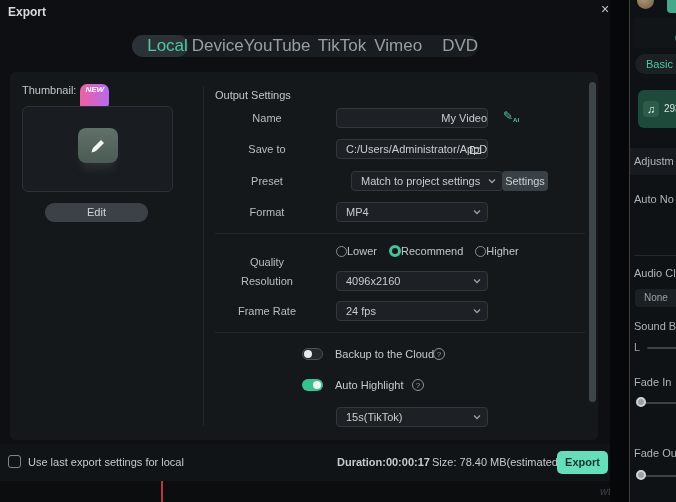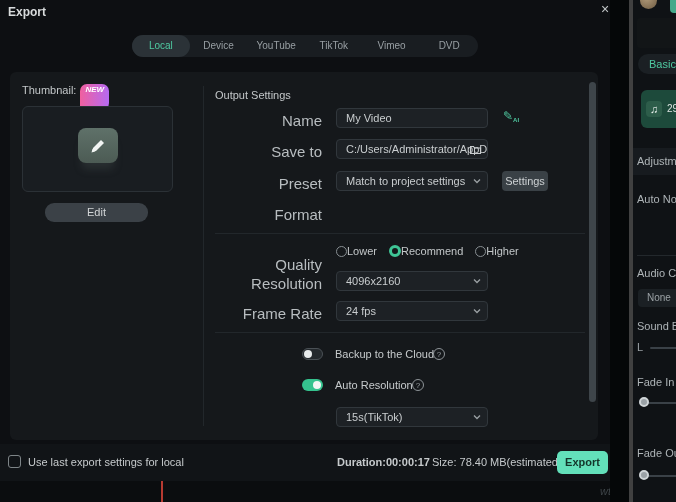--- a/index.html
+++ b/index.html
@@ -7,21 +7,21 @@
     font-family:"Liberation Sans", sans-serif; }
   #stage { position:relative; width:676px; height:502px; background:#060809; }
 
   
   #bg-bottom { position:absolute; left:0; top:481px; width:676px; height:21px; background:#0b0d0f; }
   #playhead { position:absolute; left:161px; top:481px; width:2px; height:21px; background:#b73a31; }
   #watermark { position:absolute; left:600px; top:485px; font-size:11px; color:#3f4549; font-style:italic; }
 
   #side-gap { position:absolute; left:610px; top:0; width:19px; height:502px; background:#050708; }
   #side-panel { position:absolute; left:629px; top:0; width:47px; height:502px; background:#0f1215;
-    border-left:4px solid #404040; overflow:hidden; color:#aeb4b7; font-size:11px; }
+    border-left:1px solid #404040; overflow:hidden; color:#aeb4b7; font-size:11px; }
   .sp-abs { position:absolute; white-space:nowrap; }
   #sp-avatar { left:7px; top:-8px; width:17px; height:17px; border-radius:50%;
     background:radial-gradient(circle at 40% 35%, #b09a79, #6e5b42); }
   #sp-topbtn { left:37px; top:-3px; width:16px; height:16px; border-radius:4px; background:#44a98b; }
   #sp-preview { left:4px; top:18px; width:43px; height:30px; background:#121517; border-radius:3px; }
   #sp-teal-sliver { left:45px; top:33px; width:8px; height:10px; border-radius:5px 0 0 5px; background:#2e8a6e; }
   #sp-basic { left:5px; top:54px; height:20px; width:60px; background:#1b2024; border-radius:10px;
     color:#4fc9a1; padding:4px 0 0 11px; font-size:11px; }
   #sp-music { left:8px; top:90px; width:56px; height:38px; background:#1d4a3b; border-radius:6px; }
   #sp-music .note { position:absolute; left:5px; top:11px; width:16px; height:16px; background:#2d5d4a;
@@ -36,21 +36,21 @@
     border:2px solid #cfd4d6; }
 
   
   #dialog { position:absolute; left:0; top:0; width:610px; height:481px; background:#0d0f12; }
   #dlg-title { position:absolute; left:8px; top:5px; font-size:12px; font-weight:bold; color:#d8dbdc; }
   #dlg-close { position:absolute; left:597px; top:1px; width:16px; height:16px; color:#c3c7c9;
     font-size:14px; line-height:16px; text-align:center; cursor:pointer; }
 
   #tabbar { position:absolute; left:132px; top:35px; width:346px; height:22px; background:#191d21;
     border-radius:11px; display:flex; align-items:center; }
-  .tab { flex:1; height:22px; border-radius:11px; font-size:10px; color:#989fa3; text-align:center;
+  .tab { flex:1; height:22px; border-radius:11px; font-size:17px; color:#989fa3; text-align:right;
     line-height:22px; cursor:pointer; }
   .tab.active { background:#2b3237; color:#4fc9a1; }
 
   #content { position:absolute; left:10px; top:72px; width:588px; height:368px; background:#15181b;
     border-radius:6px; }
   #v-divider { position:absolute; left:193px; top:14px; width:1px; height:340px; background:#22272b; }
 
   
   #thumb-label-row { position:absolute; left:12px; top:12px; font-size:11px; color:#c3c7c9; }
   #new-badge { display:inline-block; margin-left:4px; padding:1px 5px 16px; border-radius:7px 7px 7px 2px;
@@ -59,21 +59,21 @@
   #thumb-box { position:absolute; left:12px; top:34px; width:151px; height:86px; background:#191d21;
     border:1px solid #2b3136; border-radius:6px; }
   #thumb-edit-sq { position:absolute; left:55px; top:21px; width:40px; height:35px; border-radius:8px;
     background:linear-gradient(180deg,#5f7169,#4c5b54); box-shadow:0 10px 8px -4px rgba(90,105,98,.25); }
   #thumb-edit-sq svg { position:absolute; left:10px; top:8px; }
   #edit-btn { position:absolute; left:35px; top:131px; width:103px; height:19px; background:#3b4147;
     border-radius:9px; color:#d2d5d7; font-size:11px; text-align:center; line-height:19px; cursor:pointer; }
 
   
   #os-heading { position:absolute; left:205px; top:17px; font-size:11px; color:#c3c7c9; }
-  .row-label { position:absolute; width:110px; text-align:right; font-size:15px; color:#b8bdc0; }
+  .row-label { position:absolute; width:110px; text-align:center; font-size:11px; color:#b8bdc0; }
   .field { position:absolute; left:326px; width:152px; height:20px; background:#1d2125;
     border:1px solid #31373c; border-radius:4px; color:#c9cdcf; font-size:11px; line-height:18px;
     padding-left:9px; white-space:nowrap; overflow:hidden; }
   .field .chev { position:absolute; right:6px; top:6px; }
   .field .chev svg { display:block; }
   .folder { position:absolute; right:5px; top:3px; }
   #ai-icon { position:absolute; left:493px; top:37px; color:#4fc9a1; font-size:12px; }
   #ai-icon .ai-sub { font-size:6px; font-weight:bold; vertical-align:-2px; }
   #settings-btn { position:absolute; left:492px; top:99px; width:46px; height:20px; background:#3a4146;
     border-radius:4px; color:#ccd0d2; font-size:11px; text-align:center; line-height:20px; cursor:pointer; }
@@ -169,45 +169,53 @@
             <path d="M4 16 L5 12 L13 4 L16 7 L8 15 Z" fill="#f2f5f3"></path>
             <path d="M3.5 16.5 L7 15.5 L4.5 13 Z" fill="#f2f5f3"></path>
           </svg>
         </div>
       </div>
       <div id="edit-btn">Edit</div>
 
       <div id="os-heading">Output Settings</div>
 
       <div class="row-label" style="left:202px; top:40px;">Name</div>
-      <div class="field" style="top:36px;">My Video</div>
+      <div class="field" style="top:36px;text-align:right;">My Video</div>
       <div id="ai-icon">✎<span class="ai-sub">AI</span></div>
 
       <div class="row-label" style="left:202px; top:71px;">Save to</div>
       <div class="field" style="top:67px;">
         <span>C:/Users/Administrator/AppD</span>
         <span class="folder">
           <svg width="13" height="13" viewBox="0 0 13 13">
               <path d="M1.5 3.5 h3 l1 1.5 h6 v5.5 h-10 Z" fill="none" stroke="#c9cdcf" stroke-width="1.1"></path>
             </svg>
         </span>
       </div>
 
       <div class="row-label" style="left:202px; top:103px;">Preset</div>
-      <div class="field" style="top:99px;">
+      <div class="field" style="top:99px;margin-left:15px;">
         <span>Match to project settings</span>
         <span class="chev">
           <svg width="8" height="6" viewBox="0 0 8 6">
               <polyline points="1,1.5 4,4.5 7,1.5" fill="none" stroke="#9aa0a4" stroke-width="1.3"></polyline>
             </svg>
         </span>
       </div>
       <div id="settings-btn">Settings</div>
 
       <div class="row-label" style="left:202px; top:134px;">Format</div>
+      <div class="field" style="top:130px;">
+        <span>MP4</span>
+        <span class="chev">
+          <svg width="8" height="6" viewBox="0 0 8 6">
+              <polyline points="1,1.5 4,4.5 7,1.5" fill="none" stroke="#9aa0a4" stroke-width="1.3"></polyline>
+            </svg>
+        </span>
+      </div>
 
       <div class="h-div" style="top:161px;"></div>
 
       <div class="row-label" style="left:202px; top:184px;">Quality</div>
       <div id="quality-row">
         <span class="radio"></span>
         <span class="radio-lbl">Lower</span>
         <span class="radio sel"></span>
         <span class="radio-lbl">Recommend</span>
         <span class="radio"></span>
@@ -238,21 +246,21 @@
 
       <div class="toggle off" style="top:276px;">
           <span class="knob"></span>
         </div>
       <div class="tog-lbl" style="top:276px;text-align:center;">Backup to the Cloud</div>
       <div class="help" style="left:423px; top:276px;">?</div>
 
       <div class="toggle on" style="top:307px;">
           <span class="knob"></span>
         </div>
-      <div class="tog-lbl" style="top:307px;">Auto Resolution</div>
+      <div class="tog-lbl" style="top:307px;">Auto Highlight</div>
       <div class="help" style="left:402px; top:307px;">?</div>
 
       <div class="field" style="top:335px;">
         <span>15s(TikTok)</span>
         <span class="chev">
           <svg width="8" height="6" viewBox="0 0 8 6">
               <polyline points="1,1.5 4,4.5 7,1.5" fill="none" stroke="#9aa0a4" stroke-width="1.3"></polyline>
             </svg>
         </span>
       </div>

